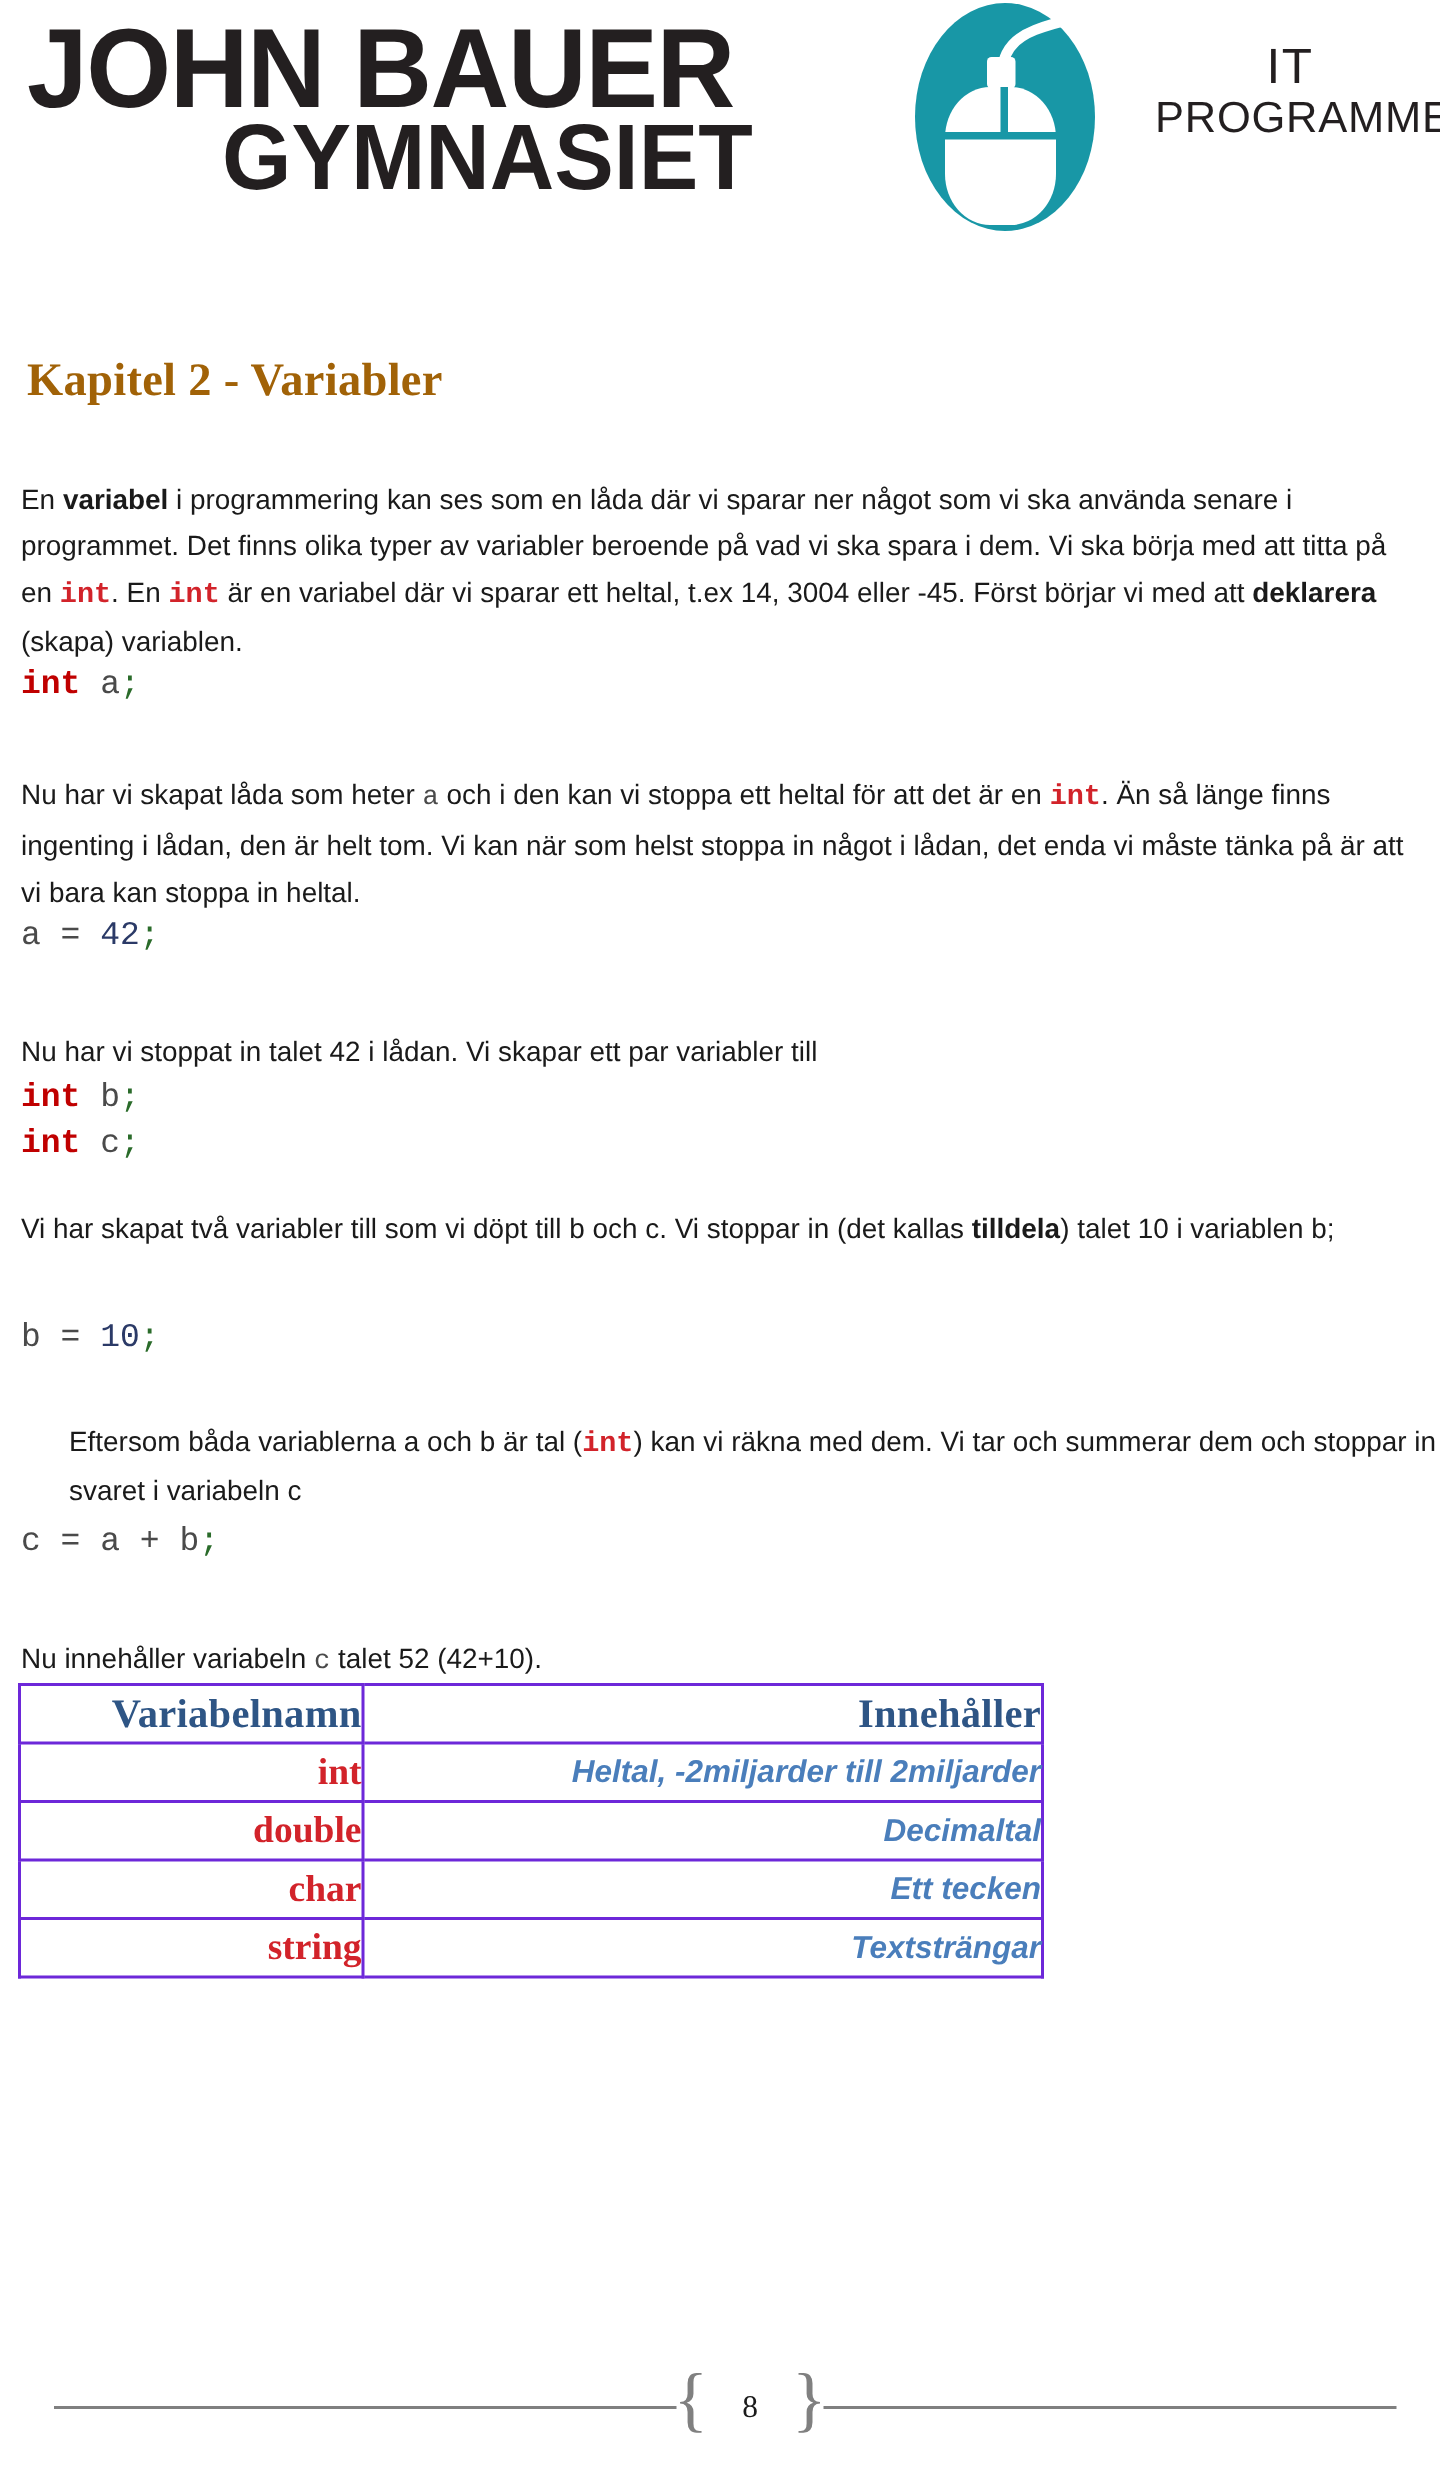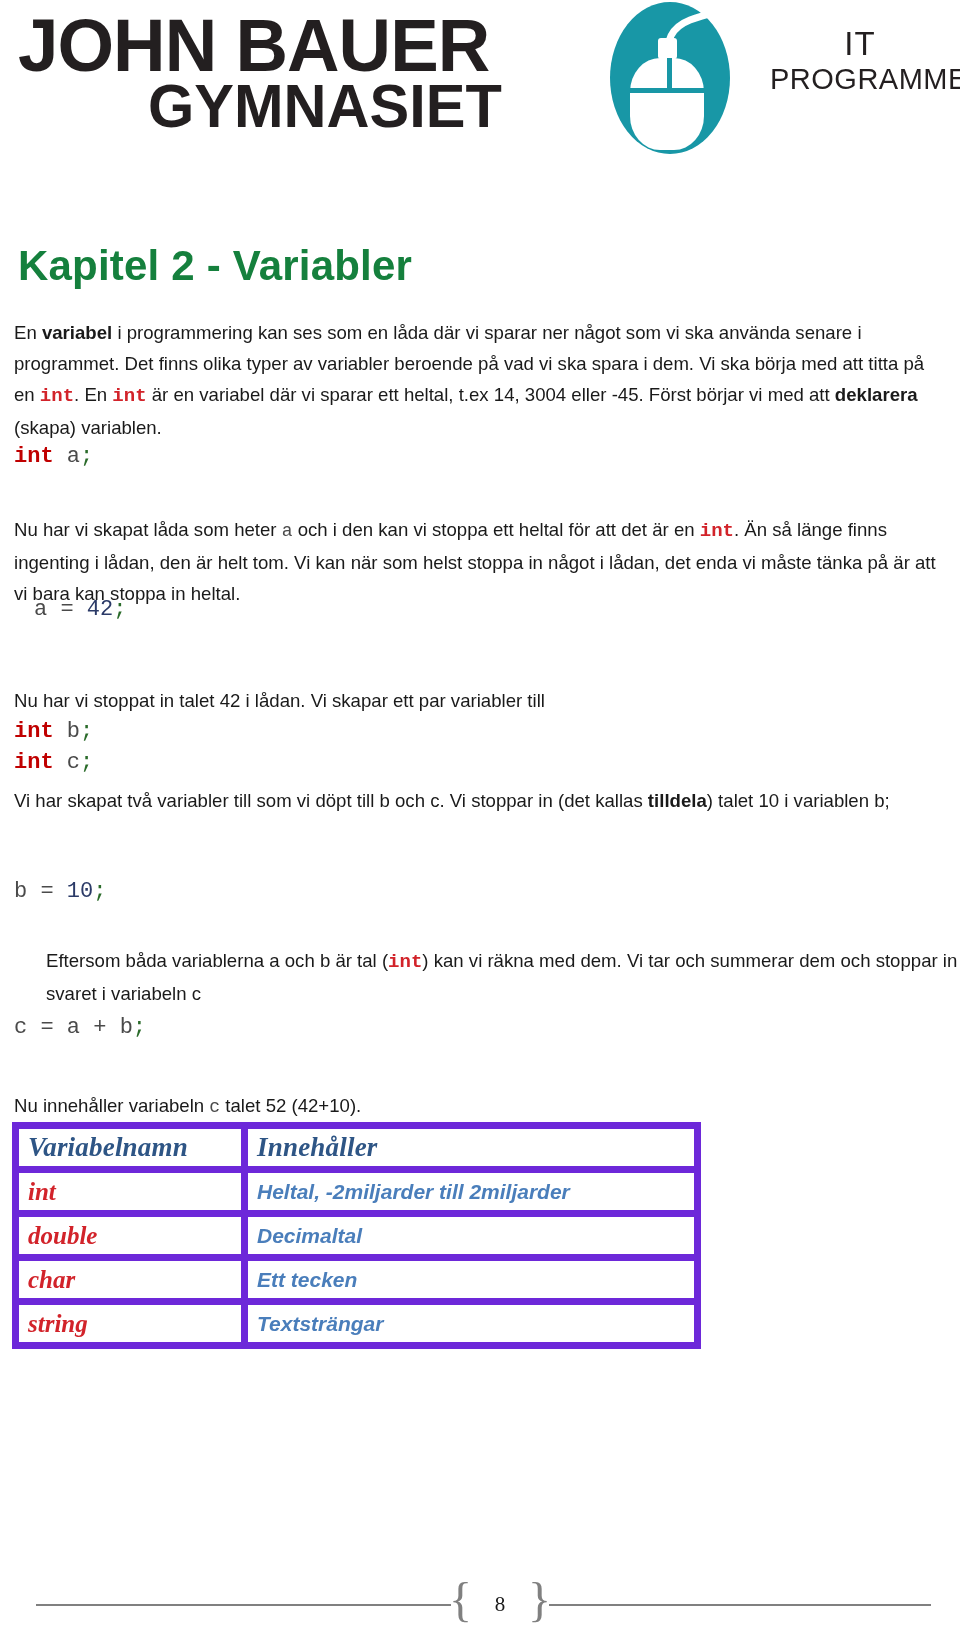--- a/index.html
+++ b/index.html
@@ -95,24 +95,24 @@
   .content {
     position: absolute;
     left: 0;
     top: 158px;
     width: 960px;
   }
   .chapter-title {
     position: absolute;
     left: 18px;
     top: 56px;
-    font-family: Liberation Sans, sans-serif;
-    font-size: 42px;
-    font-weight: 700;
-    color: #15803d;
+    font-family: Liberation Serif, serif;
+    font-size: 31px;
+    font-weight: 700;
+    color: #a16207;
     letter-spacing: 0.2px;
     white-space: nowrap;
   }
 
   .body-block {
     position: absolute;
     left: 14px;
     width: 932px;
     font-family: "Liberation Sans", sans-serif;
     font-size: 18.6px;
@@ -153,26 +153,25 @@
   
   .type-table {
     position: absolute;
     left: 12px;
     top: 964px;
     width: 682px;
     border-collapse: collapse;
     table-layout: fixed;
   }
   .type-table td, .type-table th {
-    border: 7px solid #6d28d9;
+    border: 2px solid #6d28d9;
     padding: 0 0 0 9px;
     height: 37px;
     vertical-align: middle;
-    text-align: left;
-    font-style: italic;
+    text-align: right;
   }
   .type-table col.c1 { width: 229px; }
   .type-table col.c2 { width: 453px; }
 
   .th-name, .th-desc {
     font-family: "Liberation Serif", serif;
     font-size: 27px;
     font-weight: 700;
     color: #2e5585;
     letter-spacing: 0.2px;
@@ -285,28 +284,28 @@
 <div class="content">
 
   <h1 class="chapter-title">Kapitel 2 - Variabler</h1>
 
   <p class="body-block" style="top:140px;"><span>En </span><b>variabel</b><span> i programmering kan ses som en låda där vi sparar ner något som vi ska använda senare i programmet. Det finns olika typer av variabler beroende på vad vi ska spara i dem. Vi ska börja med att titta på en </span><span class="inline-kw">int</span><span>. En </span><span class="inline-kw">int</span><span>  är en variabel där vi sparar ett heltal, t.ex 14, 3004 eller -45. Först börjar vi med att </span><b>deklarera</b><span> (skapa) variablen.</span></p>
 
   <div class="code-block" style="top:283px;"><span class="kw">int</span><span class="ident"> a</span><span class="semi">;</span></div>
 
   <p class="body-block" style="top:337px;"><span>Nu har vi skapat låda som heter </span><span class="inline-id">a</span><span> och i den kan vi stoppa ett heltal för att det är en  </span><span class="inline-kw">int</span><span>. Än så länge finns ingenting i lådan, den är helt tom. Vi kan när som helst stoppa in något i lådan, det enda vi måste tänka på är att vi bara kan stoppa in heltal.</span></p>
 
-  <div class="code-block" style="top:436px;margin-left:20px;"><span class="ident">a </span><span class="op">= </span><span class="num">42</span><span class="semi">;</span></div>
+  <div class="code-block" style="top:450px;"><span class="ident">a </span><span class="op">= </span><span class="num">42</span><span class="semi">;</span></div>
 
   <p class="body-block" style="top:508px;">Nu har vi stoppat in talet 42 i lådan. Vi skapar ett par variabler till</p>
 
   <div class="code-block" style="top:558px;"><span class="kw">int</span><span class="ident"> b</span><span class="semi">;</span></div>
   <div class="code-block" style="top:589px;"><span class="kw">int</span><span class="ident"> c</span><span class="semi">;</span></div>
 
-  <p class="body-block" style="top:608px;"><span> Vi har skapat två variabler till som vi döpt till b och c. Vi stoppar in (det kallas </span><b>tilldela</b><span>) talet 10 i variablen b;</span></p>
+  <p class="body-block" style="top:626px;"><span> Vi har skapat två variabler till som vi döpt till b och c. Vi stoppar in (det kallas </span><b>tilldela</b><span>) talet 10 i variablen b;</span></p>
 
   <div class="code-block" style="top:718px;"><span class="ident">b </span><span class="op">= </span><span class="num">10</span><span class="semi">;</span></div>
 
   <p class="body-block" style="top:768px;margin-left:32px;"><span>Eftersom båda variablerna a och b är tal (</span><span class="inline-kw">int</span><span>) kan vi räkna med dem. Vi tar och summerar dem och stoppar in svaret i variabeln c</span></p>
 
   <div class="code-block" style="top:854px;"><span class="ident">c </span><span class="op">= </span><span class="ident">a </span><span class="op">+ </span><span class="ident">b</span><span class="semi">;</span></div>
 
   <p class="body-block" style="top:913px;"><span>Nu innehåller variabeln </span><span class="inline-id">c</span><span> talet 52 (42+10).</span></p>
 
   <table class="type-table">

